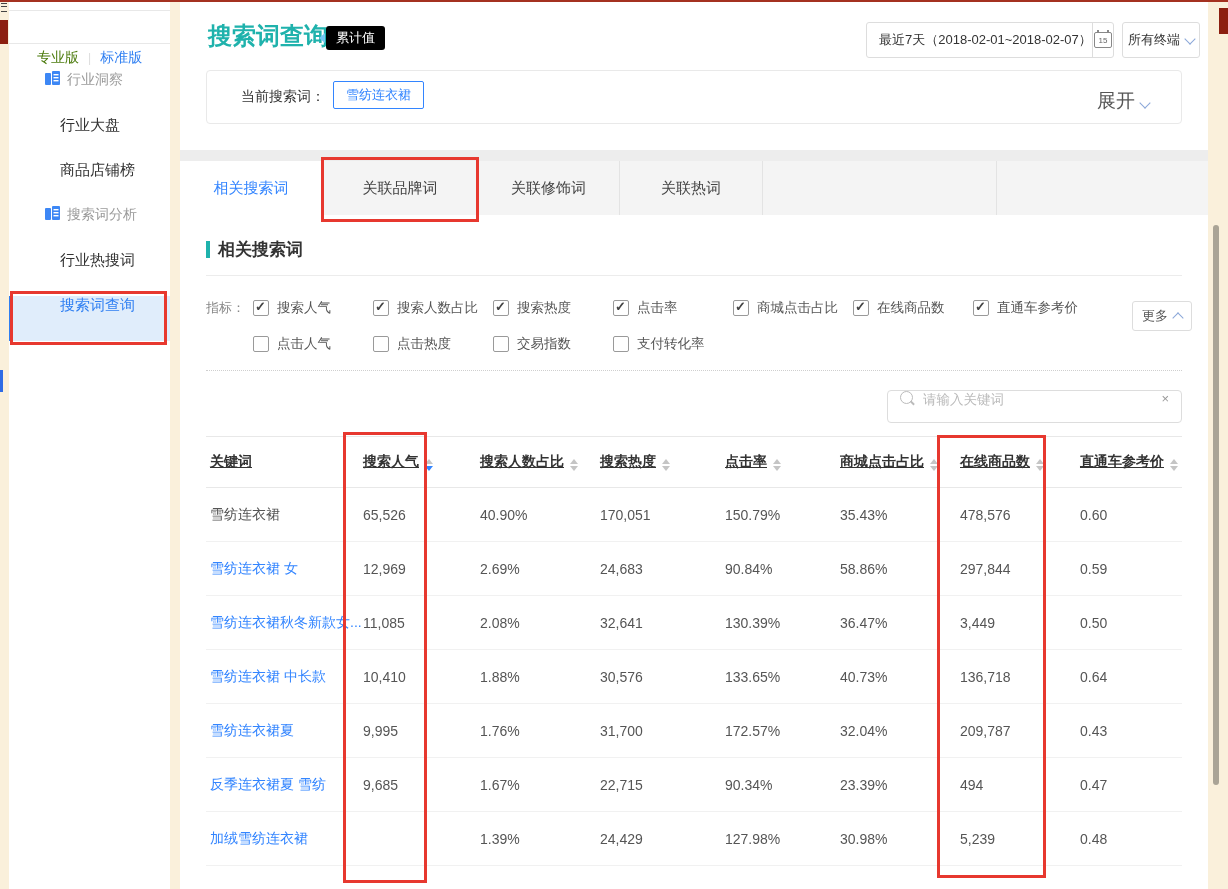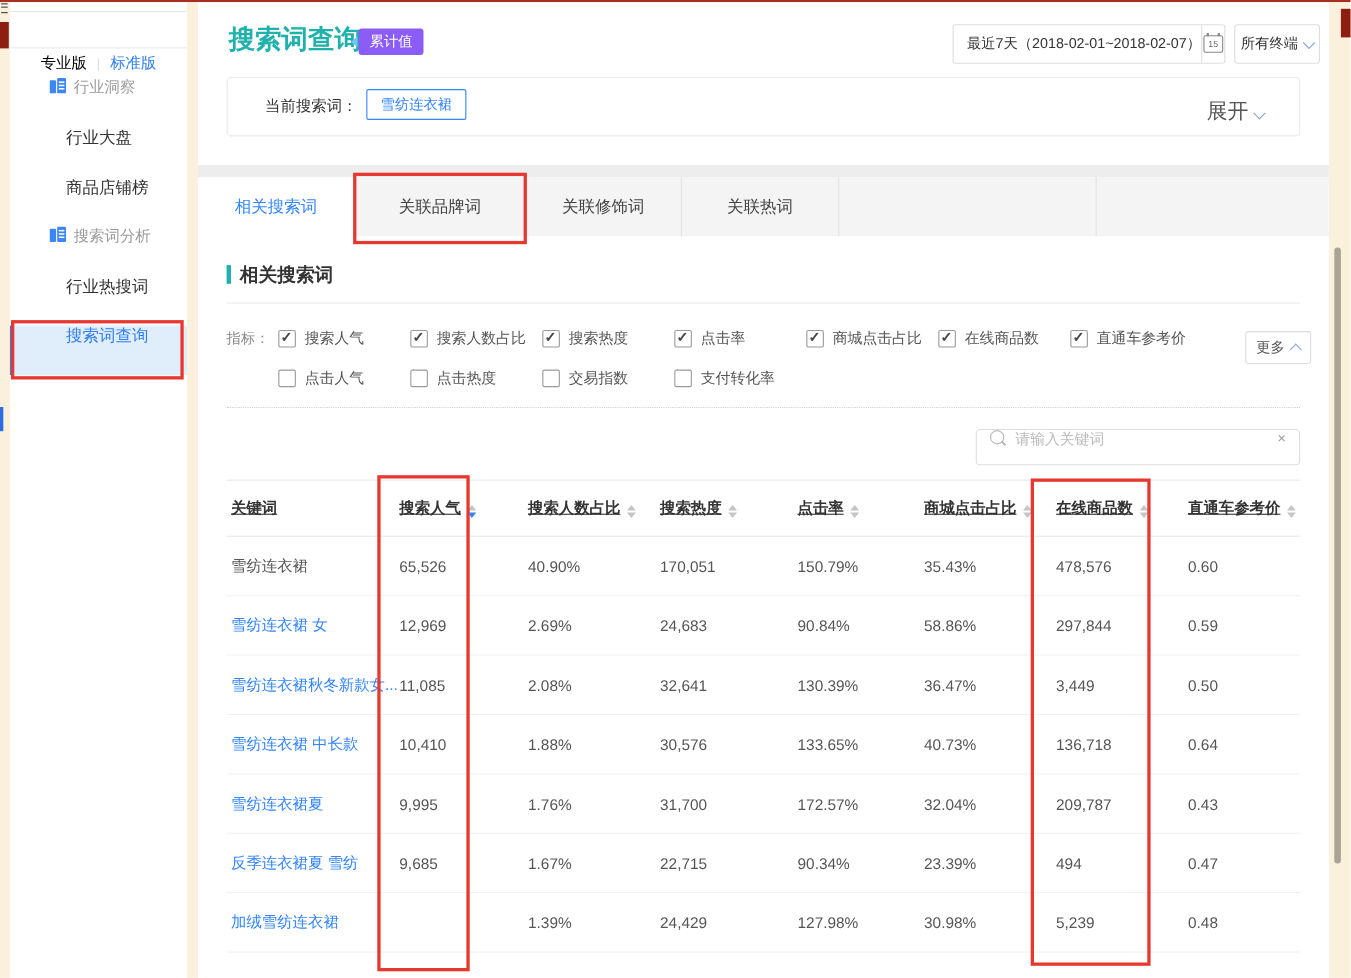--- a/index.html
+++ b/index.html
@@ -16,35 +16,35 @@
   .hamburger::after{content:"";display:block;margin-top:2px;border-top:1px solid #444;}
   .brand-left{position:absolute;left:0;top:20px;width:8px;height:24px;background:#8c1f10;}
   .brand-right{position:absolute;left:1219px;top:8px;width:9px;height:26px;background:#8c1f10;}
   .left-blue{position:absolute;left:0;top:370px;width:3px;height:22px;background:#2e6be5;}
   .vscroll{position:absolute;left:1213px;top:225px;width:6px;height:560px;background:#aaa496;border-radius:3px;}
   
   .sidebar{position:absolute;left:9px;top:2px;width:161px;height:887px;background:#fff;}
   .sb-band{height:8px;}
   .sb-empty{height:32px;border-top:1px solid #e8e8e8;border-bottom:1px solid #e8e8e8;}
   .sb-tabs{height:27px;display:flex;align-items:center;padding-left:28px;font-size:14px;}
-  .sb-tab{cursor:pointer;color:#000000;}
+  .sb-tab{cursor:pointer;color:#4d7c0f;}
   .sb-tab.active{color:#2f7ff2;}
   .sb-tab-sep{color:#ddd;margin:0 9px;font-size:12px;}
   .sb-item{height:45px;display:flex;align-items:flex-start;padding-left:51px;font-size:15px;color:#333;cursor:pointer;}
   .sb-item.group{padding-left:36px;font-size:14px;color:#9a9a9a;}
   .sb-item.active{background:#e0edfb;color:#2f7ff2;border-left:3px solid #2f7ff2;padding-left:48px;}
   .sb-ico{display:none;width:15px;height:14px;margin-right:7px;}
   .sb-item.group .sb-ico{display:inline-block;}
   
   .main{position:absolute;left:180px;top:2px;width:1028px;height:887px;}
   .header-card{position:absolute;left:0;top:0;width:1028px;height:148px;background:#fff;}
   .gap{position:absolute;left:0;top:148px;width:1028px;height:11px;background:#ededed;}
   
   .page-title{position:absolute;left:28px;top:18px;font-size:24px;font-weight:bold;color:#1fb2ac;}
-  .title-badge{position:absolute;left:146px;top:24px;height:24px;line-height:24px;background:#8b5cf6;
+  .title-badge{position:absolute;left:146px;top:24px;height:24px;line-height:24px;background:#000000;
                color:#fff;font-size:13px;padding:0 10px;border-radius:3px;}
   .title-badge::before{content:"";position:absolute;left:-7px;top:7px;border:5px solid transparent;
                border-right:6px solid #74c7f4;border-left:none;}
   .date-box{position:absolute;left:686px;top:20px;width:246px;height:34px;border:1px solid #ddd;border-radius:3px;
             display:flex;align-items:center;background:#fff;cursor:pointer;}
   .date-text{flex:1;padding-left:12px;font-size:13px;color:#333;white-space:nowrap;}
   .date-icon-cell{width:32px;height:34px;border-left:1px solid #ddd;display:flex;align-items:center;justify-content:center;}
   .cal-icon{width:16px;height:14px;border:1px solid #888;border-radius:2px;position:relative;
             font-size:8px;color:#666;text-align:center;line-height:15px;}
   .cal-icon::before{content:"";position:absolute;left:2px;top:-3px;width:2px;height:3px;background:#888;}

